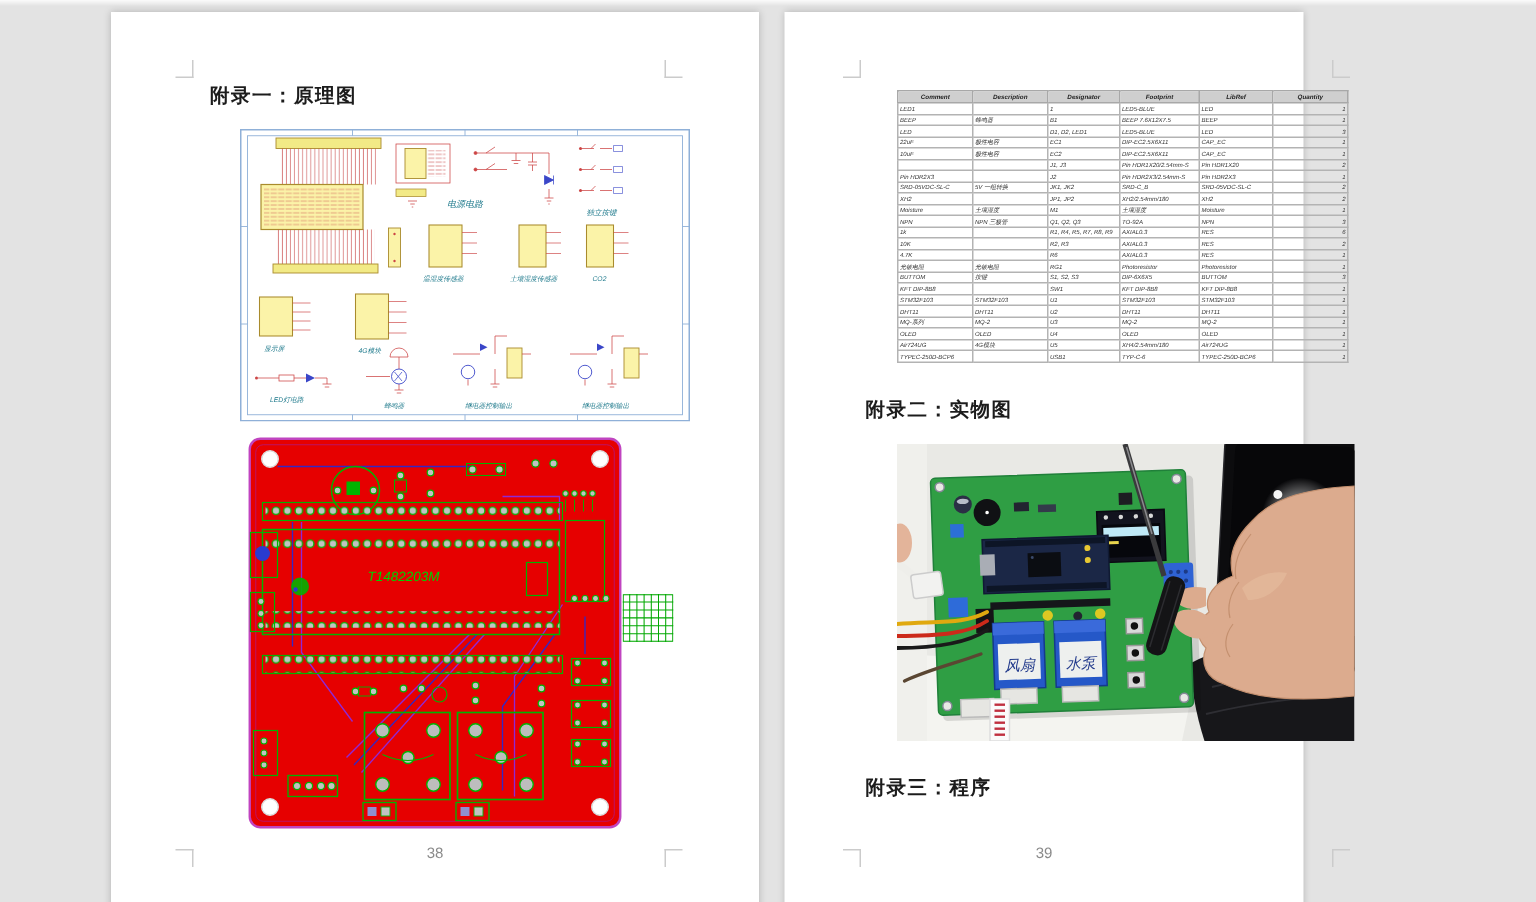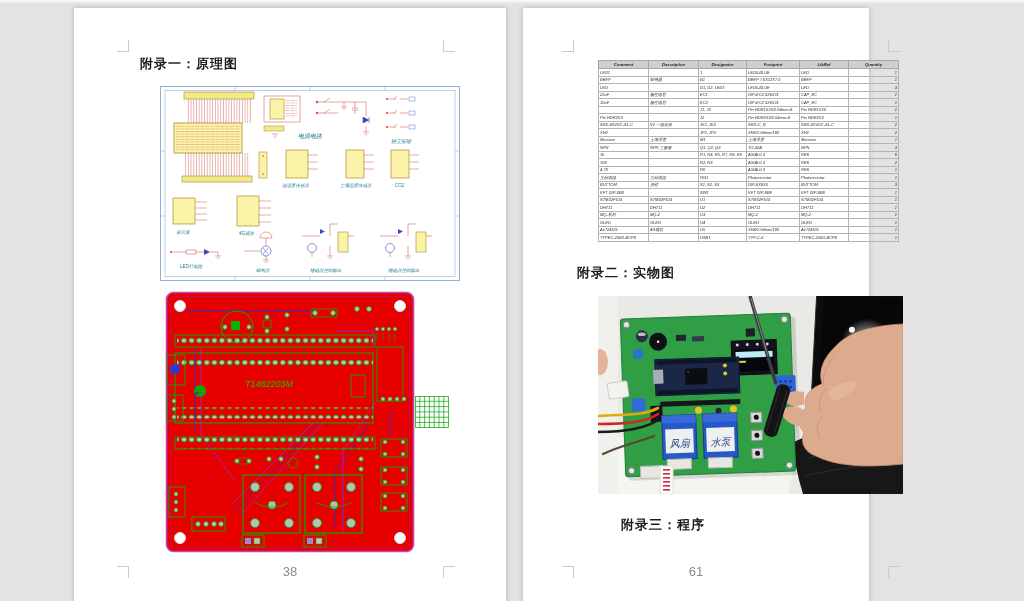--- a/index.html
+++ b/index.html
@@ -7,21 +7,21 @@
        font-family:"Liberation Sans","DejaVu Sans",sans-serif;}
   .canvas{position:absolute;inset:0;width:1024px;height:601px;}
   .topglow{position:absolute;left:0;top:0;width:1024px;height:4px;
        background:linear-gradient(#fbfbfb,rgba(255,255,255,0));}
   .page{position:absolute;top:8px;height:601px;background:#ffffff;
         box-shadow:0 0 5px rgba(0,0,0,.22);}
   .page.left{left:74px;width:432px;}
   .page.right{left:523px;width:346px;}
   .heading{position:absolute;font-weight:700;font-size:13px;color:#1c1c1c;letter-spacing:1px;}
   .pagenum{position:absolute;top:556px;left:0;width:100%;text-align:center;
-           font-size:13px;color:#8a8a8a;}
+           font-size:10px;color:#8a8a8a;}
   .obj{position:absolute;font-style:italic;}
   
   .mark{position:absolute;width:11px;height:11px;}
   .mark.tl{border-right:1px solid #cbcbcb;border-bottom:1px solid #cbcbcb;}
   .mark.tr{border-left:1px solid #cbcbcb;border-bottom:1px solid #cbcbcb;}
   .mark.bl{border-right:1px solid #cbcbcb;border-top:1px solid #cbcbcb;}
   .mark.br{border-left:1px solid #cbcbcb;border-top:1px solid #cbcbcb;}
   
   table.bom{table-layout:fixed;width:300px;border-collapse:collapse;}
   table.bom th{background:#cfcfcf;border:1px solid #a8a8a8;font-size:4.2px;
@@ -696,19 +696,19 @@
 
         <g transform="rotate(17 182 105)">
           <rect x="175" y="88" width="14" height="54" rx="6" fill="#141416"></rect>
           <path d="M178 92 V138 M186 92 V138" stroke="#2c2c30" stroke-width="1"></path>
         </g>
 
         <ellipse cx="2" cy="66" rx="8" ry="13" fill="#e3b49a"></ellipse>
       </svg>
     </div>
 
-    <div class="heading" style="left:54px;top:508px;margin-left:44px;">附录三：程序</div>
-
-    <div class="pagenum">61</div>
+    <div class="heading" style="left:54px;top:508px;">附录三：程序</div>
+
+    <div class="pagenum">39</div>
   </div>
 
   <div class="topglow"></div>
 </div>
 
 </body></html>

